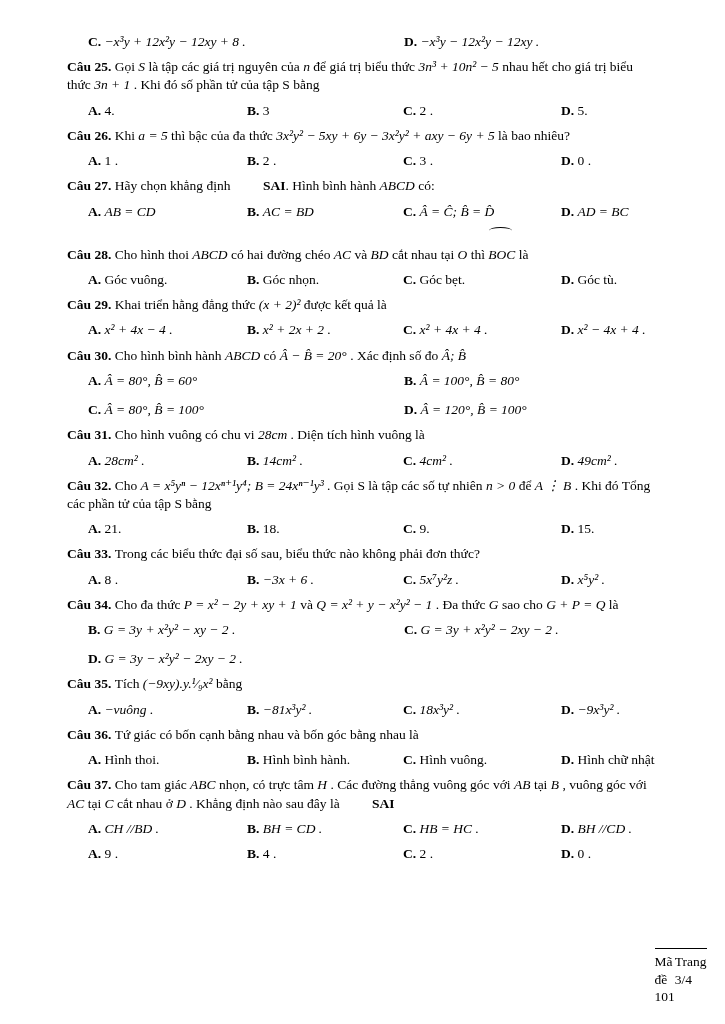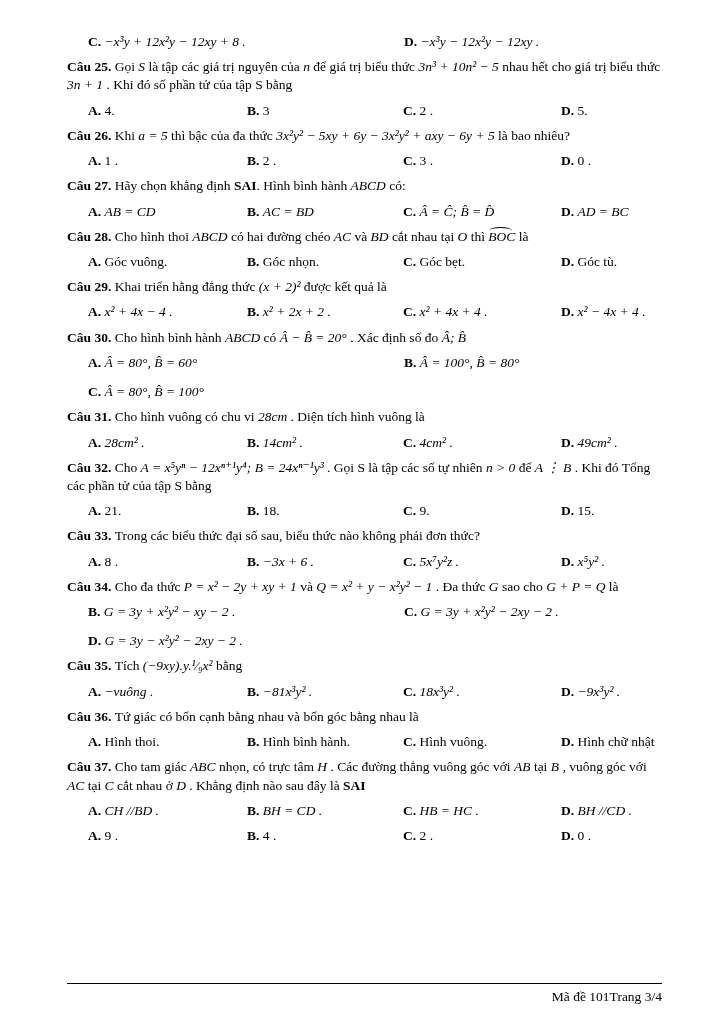--- a/index.html
+++ b/index.html
@@ -4,30 +4,30 @@
 <style>
   html,body{margin:0;padding:0;background:#fff;}
   body{
     width:725px;height:1024px;overflow:hidden;color:#000;
     font-family:"Liberation Serif","DejaVu Serif",serif;
     font-size:13.5px;
   }
   .page{
     box-sizing:border-box;width:725px;height:1024px;
     padding:26px 63px 18px 67px;
-    display:flex;flex-direction:column;
+    display:flex;flex-direction:row;
   }
   .content{flex:0 1 auto;}
   .question{margin:0;}
   .stem{margin:7px 0 0 0;line-height:1.35;}
   .qnum{font-weight:bold;}
   .olabel{font-weight:bold;}
   .math{font-style:italic;}
-  .bold{font-weight:bold;font-style:normal;}
-  .arc{position:relative;display:inline-block;padding-top:0;}
+  .bold{font-weight:bold;font-style:normal;margin-left:29px;}
+  .arc{position:relative;display:inline-block;padding-top:18px;}
   .arc::before{
     content:"";position:absolute;left:1px;right:3px;top:-1px;height:6px;
     border-top:1.4px solid #000;border-radius:60% 60% 0 0;
   }
   .opts{margin:7px 0 6px 0;padding-left:21px;line-height:1.35;}
   .row4{display:grid;grid-template-columns:159px 156px 158px auto;}
   .grid2{display:grid;grid-template-columns:316px auto;row-gap:11px;}
   .opt{white-space:nowrap;}
   .footer{
     margin-top:auto;border-top:1.4px solid #000;
@@ -90,20 +90,21 @@
           <div class="opt"><b class="olabel">C. </b><span class="math">x² + 4x + 4 .</span></div>
           <div class="opt"><b class="olabel">D. </b><span class="math">x² − 4x + 4 .</span></div>
         </div>
       </div>
       <div class="question">
         <p class="stem"><b class="qnum">Câu 30. </b><span>Cho hình bình hành </span><span class="math">ABCD</span><span> có </span><span class="math">Â − B̂ = 20°</span><span> . Xác định số đo </span><span class="math">Â; B̂</span></p>
         <div class="opts grid2">
           <div class="opt"><b class="olabel">A. </b><span class="math">Â = 80°, B̂ = 60°</span></div>
           <div class="opt"><b class="olabel">B. </b><span class="math">Â = 100°, B̂ = 80°</span></div>
           <div class="opt"><b class="olabel">C. </b><span class="math">Â = 80°, B̂ = 100°</span></div>
+          <div class="opt"><b class="olabel">D. </b><span class="math">Â = 120°, B̂ = 100°</span></div>
         </div>
       </div>
       <div class="question">
         <p class="stem"><b class="qnum">Câu 31. </b><span>Cho hình vuông có chu vi </span><span class="math">28cm</span><span> . Diện tích hình vuông là</span></p>
         <div class="opts row4">
           <div class="opt"><b class="olabel">A. </b><span class="math">28cm² .</span></div>
           <div class="opt"><b class="olabel">B. </b><span class="math">14cm² .</span></div>
           <div class="opt"><b class="olabel">C. </b><span class="math">4cm² .</span></div>
           <div class="opt"><b class="olabel">D. </b><span class="math">49cm² .</span></div>
         </div>

